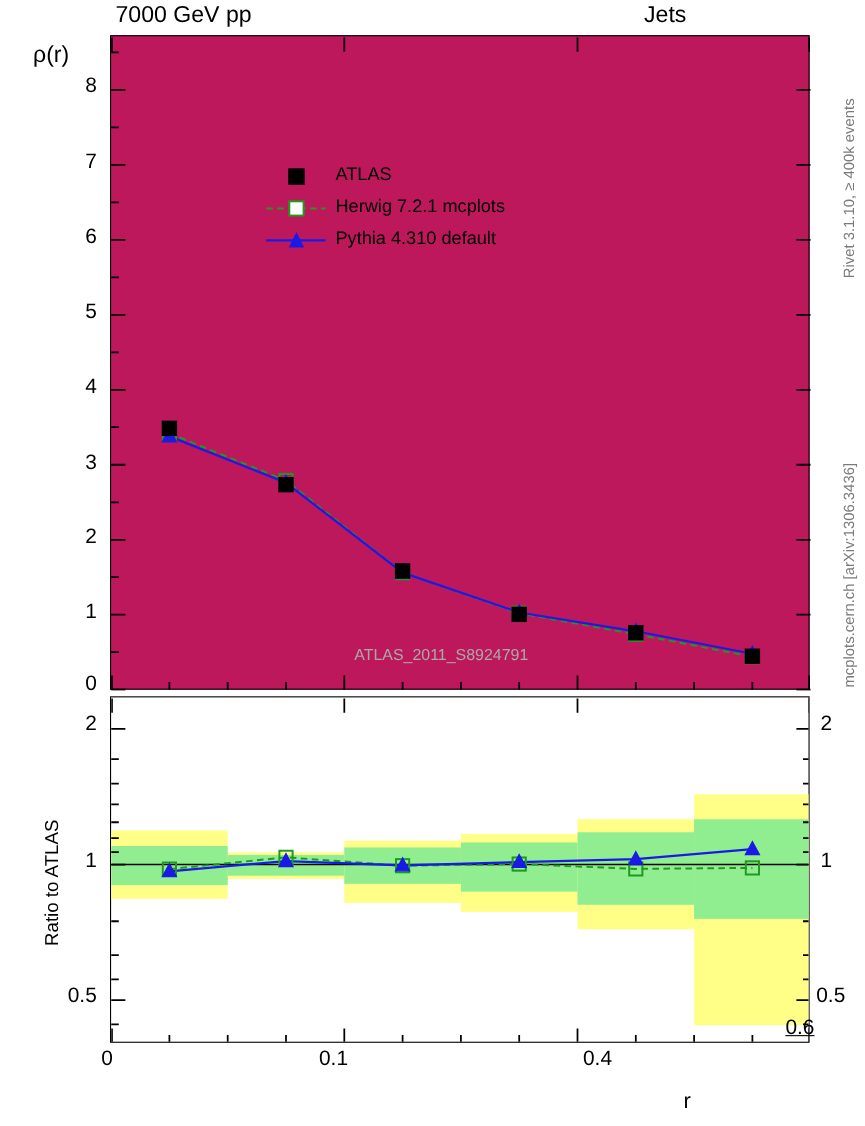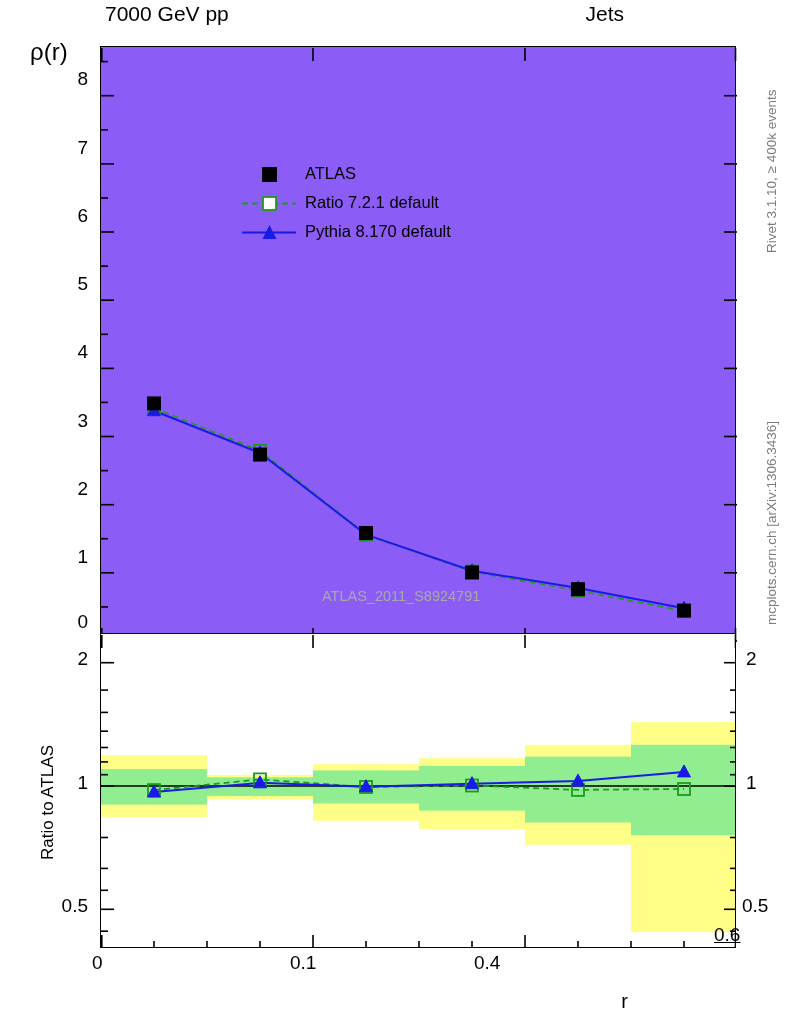--- a/index.html
+++ b/index.html
@@ -42,40 +42,39 @@
     white-space: nowrap;
   }
 
   
   #main-panel {
     position: absolute;
     left: 100px; top: 32px;
     width: 636px; height: 595px;
     border: 1.6px solid #000;
     box-sizing: border-box;
-    background: #8b5cf6;
-    margin-top: 14px;
+    background: #be185d;
   }
   
   #ratio-panel {
     position: absolute;
     left: 100px; top: 633px;
     width: 636px; height: 315px;
     border: 1.6px solid #000;
     box-sizing: border-box;
     background: #fff;
     overflow: hidden;
   }
 
   .plotsvg { position: absolute; left: 0; top: 0; }
 
   
   .ylabel-rho {
     left: 30px; top: 38px;
-    font-size: 24px;
+    font-size: 21px;
   }
   .ylabel-ratio {
     position: absolute;
     left: 38px; top: 860px;
     transform-origin: 0 0;
     transform: rotate(-90deg);
     font-size: 17px;
     white-space: nowrap;
   }
   .xlabel-r {
@@ -226,28 +225,28 @@
         <svg class="leg-mark" viewBox="0 0 56 29">
           <rect x="21" y="7" width="15" height="15" fill="#000"></rect>
         </svg>
         <span class="leg-label">ATLAS</span>
       </div>
       <div class="leg-row">
         <svg class="leg-mark" viewBox="0 0 56 29">
           <line x1="1" y1="14.5" x2="55" y2="14.5" stroke="#1f9a1f" stroke-width="1.8" stroke-dasharray="6,4"></line>
           <rect x="22" y="8" width="13" height="13" fill="#fff" stroke="#1f9a1f" stroke-width="1.8"></rect>
         </svg>
-        <span class="leg-label">Ratio 7.2.1 default</span>
+        <span class="leg-label">Herwig 7.2.1 mcplots</span>
       </div>
       <div class="leg-row">
         <svg class="leg-mark" viewBox="0 0 56 29">
           <line x1="1" y1="14.5" x2="55" y2="14.5" stroke="#1a1ae6" stroke-width="2"></line>
           <polygon points="28.5,7 21.5,21 35.5,21" fill="#1a1ae6"></polygon>
         </svg>
-        <span class="leg-label">Pythia 8.170 default</span>
+        <span class="leg-label">Pythia 4.310 default</span>
       </div>
     </div>
   </div>
 
   <div class="tl tl-y" style="left:62px; top:611px; width:26px; text-align:right;">0</div>
   <div class="tl tl-y" style="left:62px; top:546px; width:26px; text-align:right;">1</div>
   <div class="tl tl-y" style="left:62px; top:478px; width:26px; text-align:right;">2</div>
   <div class="tl tl-y" style="left:62px; top:410px; width:26px; text-align:right;">3</div>
   <div class="tl tl-y" style="left:62px; top:341px; width:26px; text-align:right;">4</div>
   <div class="tl tl-y" style="left:62px; top:273px; width:26px; text-align:right;">5</div>
@@ -358,18 +357,18 @@
   <div class="tl" style="left:44px; top:895px; width:44px; text-align:right;">0.5</div>
 
   <div class="tl" style="left:746px; top:648px;">2</div>
   <div class="tl" style="left:746px; top:772px;">1</div>
   <div class="tl" style="left:742px; top:895px;">0.5</div>
 
   <div class="ylabel-ratio">Ratio to ATLAS</div>
 
   <div class="tl" style="left:92px; top:952px;">0</div>
   <div class="tl" style="left:290px; top:952px;">0.1</div>
-  <div class="tl" style="left:474px; top:952px;">0.4</div>
+  <div class="tl" style="left:530px; top:952px;">0.4</div>
   <div class="tl" style="left:714px; top:924px;text-decoration:underline;">0.6</div>
 
   <div class="txt xlabel-r">r</div>
 
 </div>
 
 </body></html>

